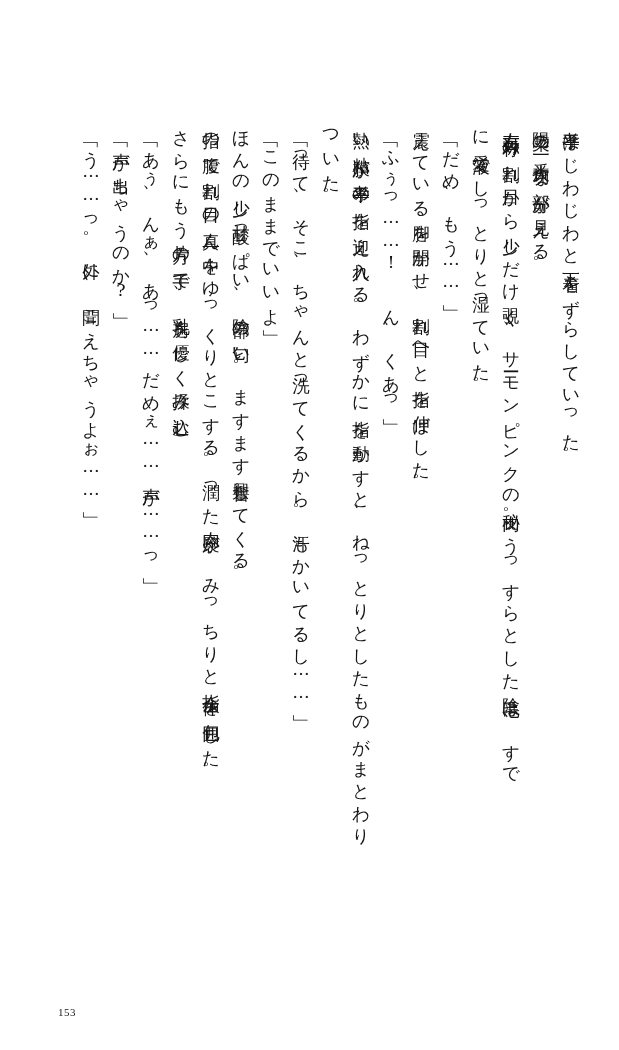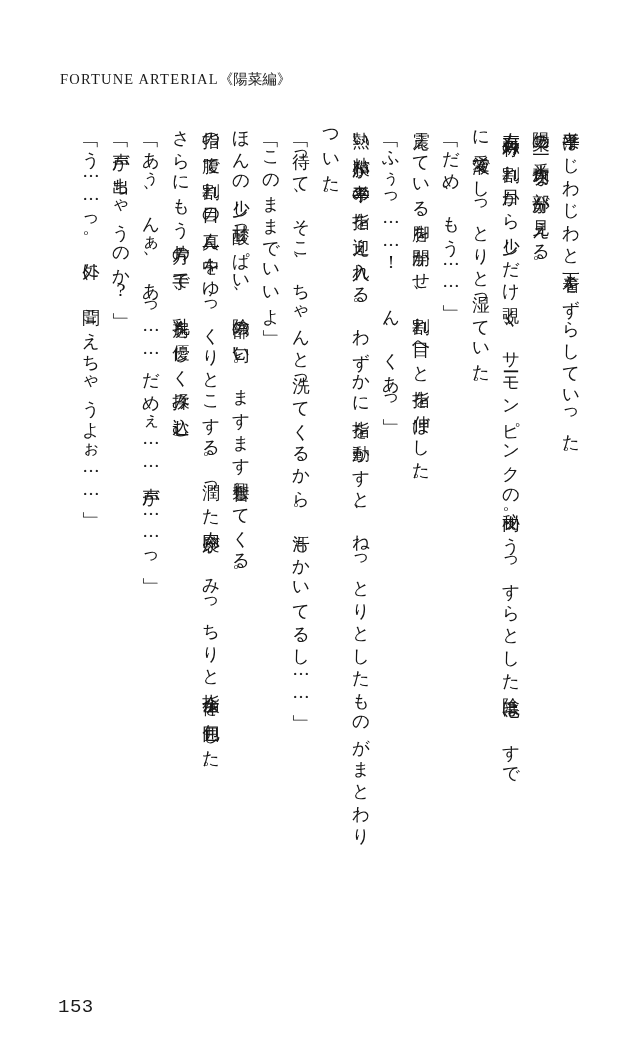--- a/index.html
+++ b/index.html
@@ -58,34 +58,31 @@
     color: #151515;
     white-space: pre;
   }
   .col.indent {
     padding-top: 18px;
   }
   .page-number {
     position: absolute;
     left: 58px;
     bottom: 32px;
-    font-family: Liberation Mono, monospace;
-    font-size: 19px;
+    font-family: Liberation Serif, serif;
+    font-size: 11px;
     color: #1a1a1a;
     letter-spacing: 0.5px;
   }
 </style>
 </head>
 <body>
 
 <div class="page">
 
-  <div class="header">
-    <span class="series">FORTUNE ARTERIAL</span><span class="chapter">《陽菜編》</span>
-  </div>
 
   <div class="body-text">
       <div class="col">孝平はじわじわと下着をずらしていった。</div>
       <div class="col">陽菜の一番大切な部分が見える。</div>
       <div class="col">左右対称の割れ目から少しだけ覗く、サーモンピンクの秘肉。うっすらとした陰毛は、すで</div>
       <div class="col">に愛液でしっとりと湿っていた。</div>
       <div class="col indent">「だめ、もう……」</div>
       <div class="col">震えている脚を開かせ、割れ目へと指を伸ばした。</div>
       <div class="col indent">「ふぅっ……! ん、くあっ」</div>
       <div class="col">熱い粘膜が孝平の指を迎え入れる。わずかに指を動かすと、ねっとりとしたものがまとわり</div>

